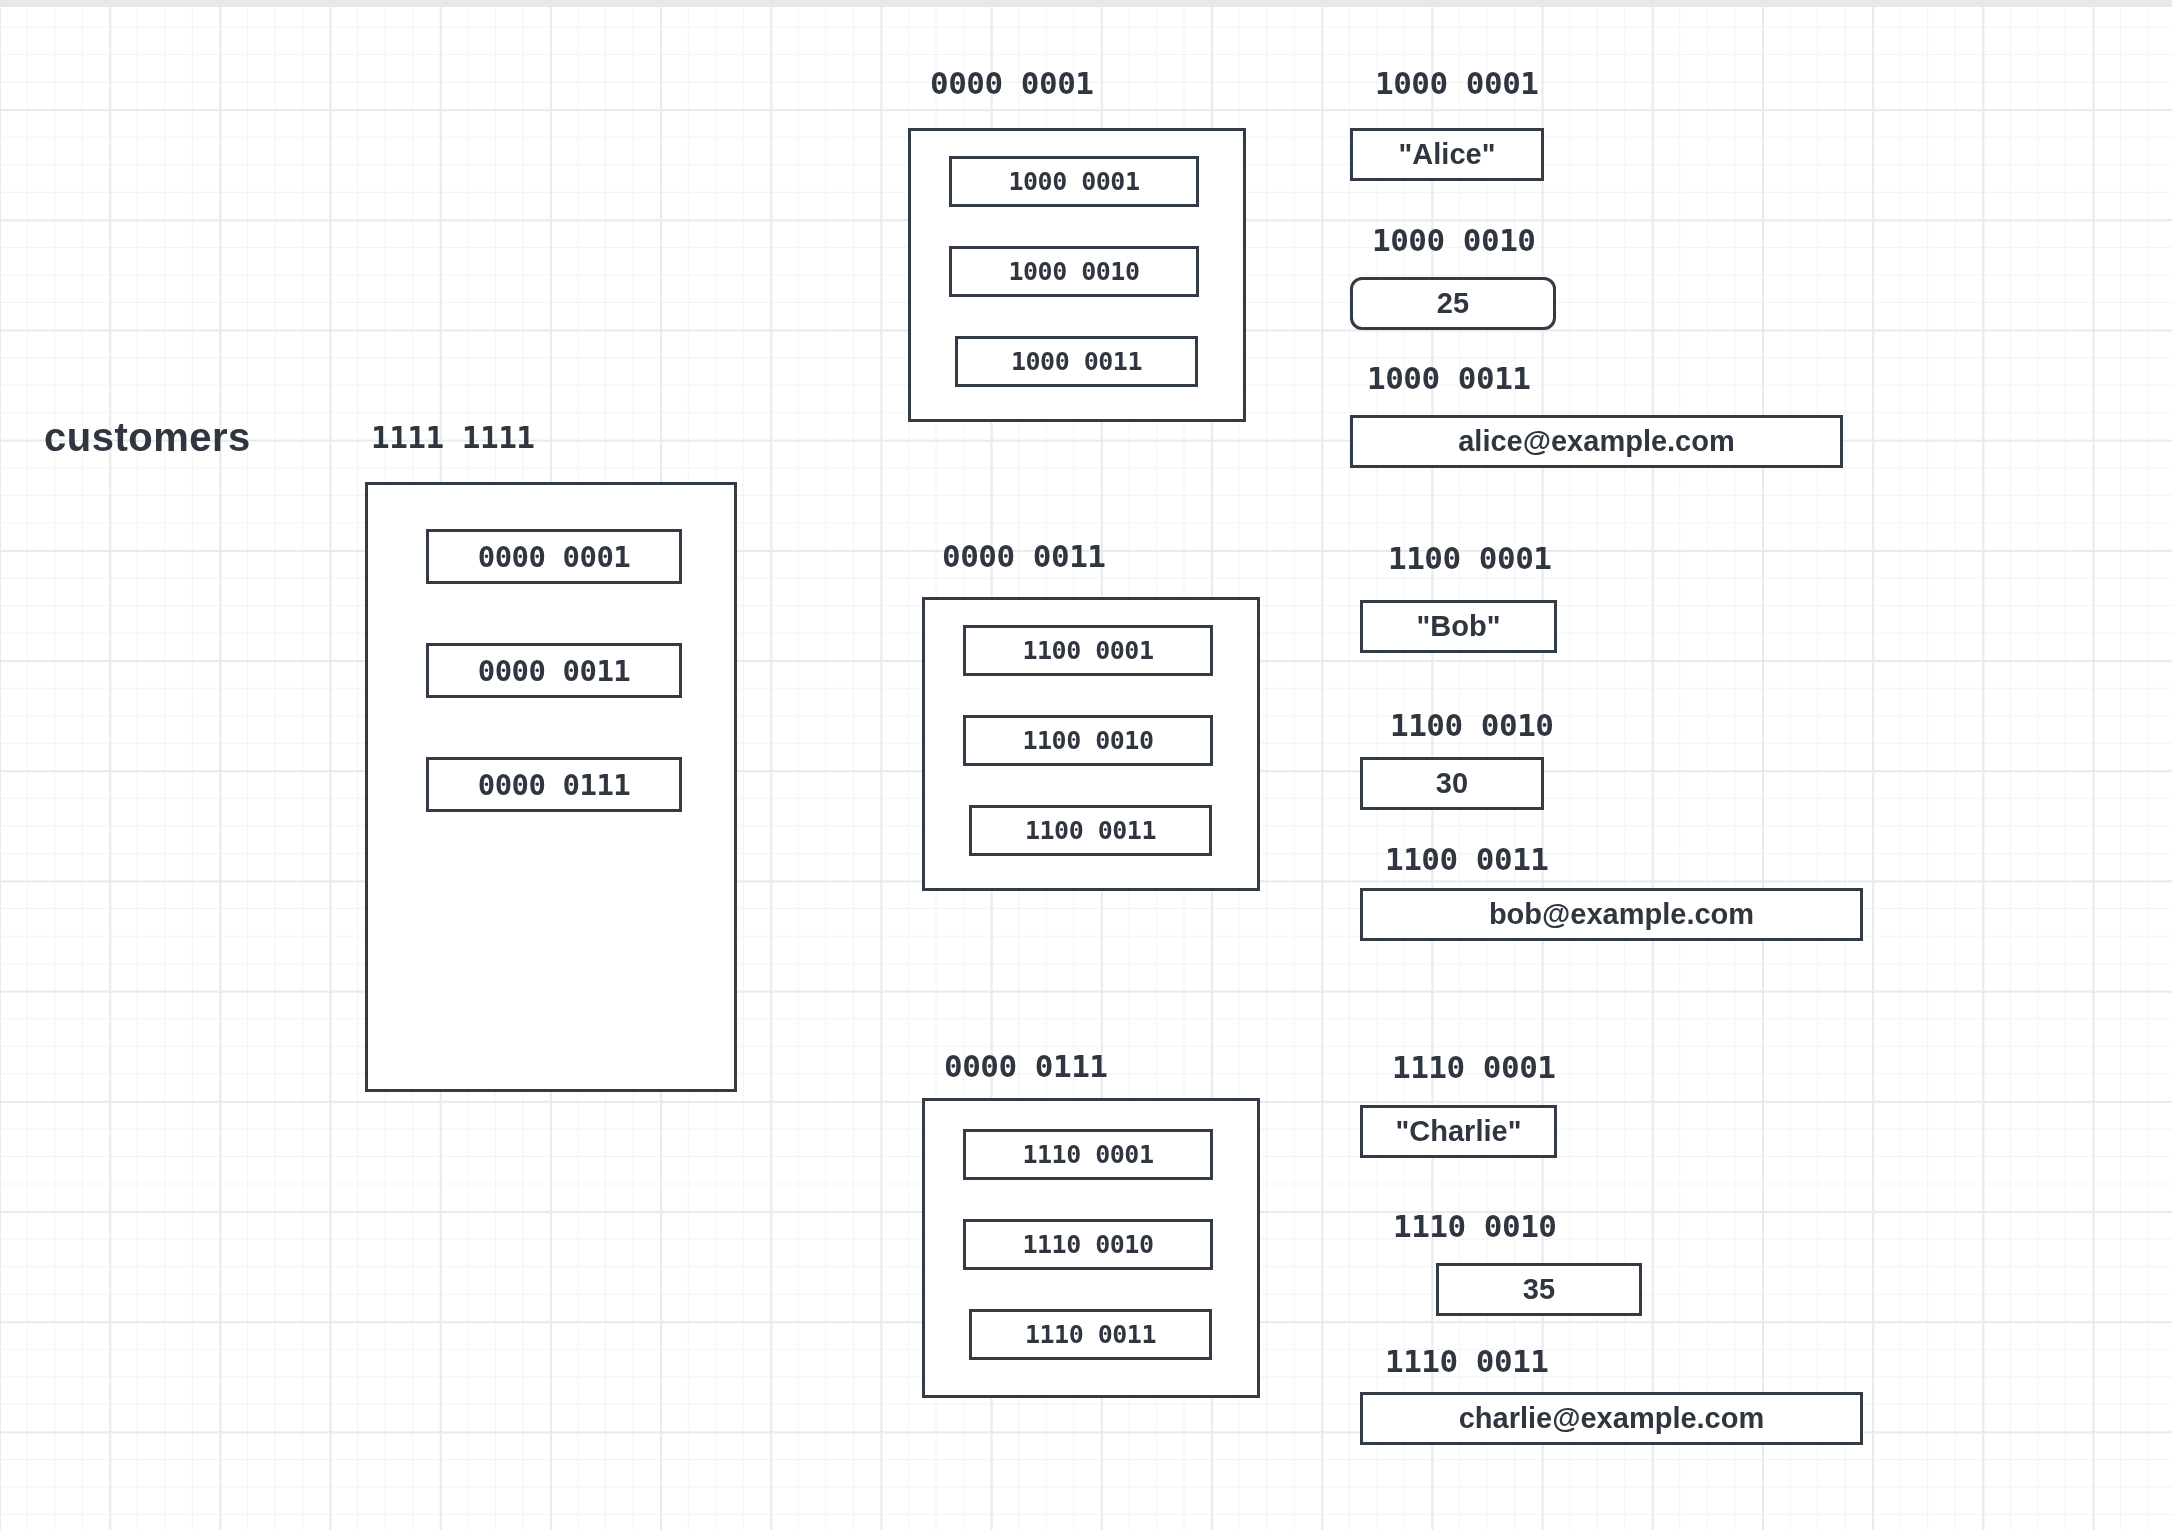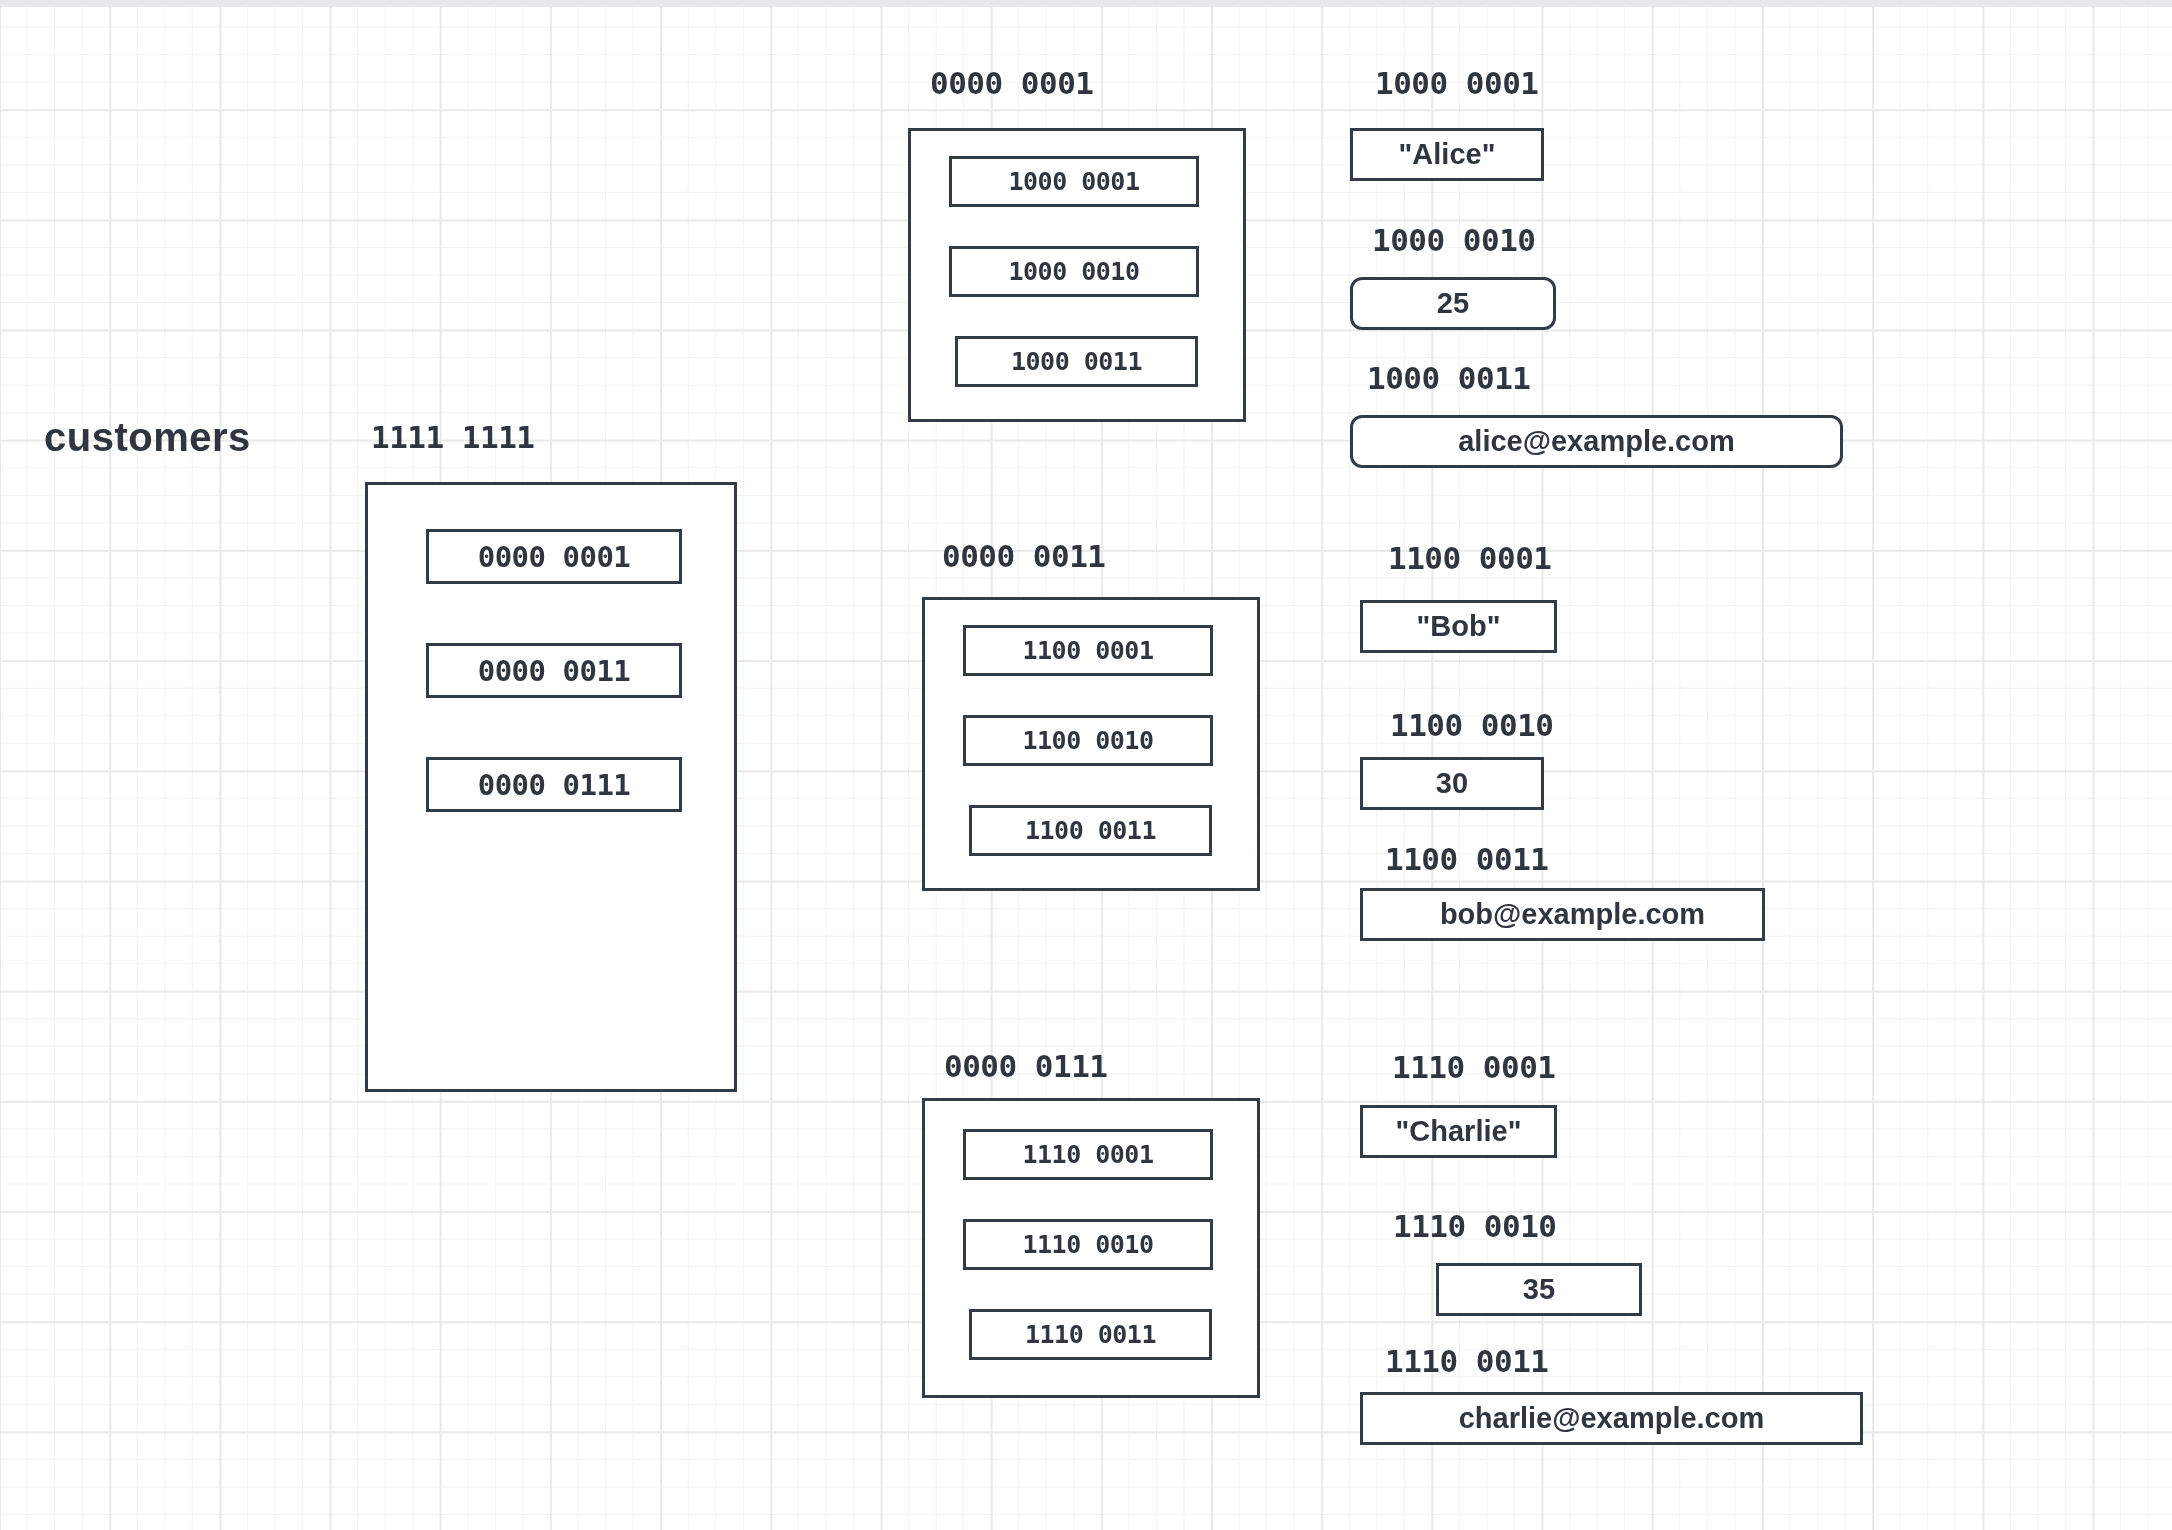--- a/index.html
+++ b/index.html
@@ -181,36 +181,36 @@
   <div class="field-box value-box" style="left: 1350px; top: 128px; width: 194px;">
     <span class="val">"Alice"</span>
   </div>
 
   <div class="addr-label value-label" style="left: 1372px; top: 222px;">1000 0010</div>
   <div class="field-box value-box" style="left: 1350px; top: 277px; width: 206px; border-radius: 12px;">
     <span class="val">25</span>
   </div>
 
   <div class="addr-label value-label" style="left: 1367px; top: 360px;">1000 0011</div>
-  <div class="field-box value-box" style="left: 1350px; top: 415px; width: 493px; border-radius: 12px;">
+  <div class="field-box value-box" style="left: 1350px; top: 415px; width: 493px;">
     <span class="val">alice@example.com</span>
   </div>
 
   <div class="addr-label value-label" style="left: 1388px; top: 540px;">1100 0001</div>
   <div class="field-box value-box" style="left: 1360px; top: 600px; width: 197px;">
     <span class="val">"Bob"</span>
   </div>
 
   <div class="addr-label value-label" style="left: 1390px; top: 707px;">1100 0010</div>
   <div class="field-box value-box" style="left: 1360px; top: 757px; width: 184px; align-items: center;">
     <span class="val">30</span>
   </div>
 
   <div class="addr-label value-label" style="left: 1385px; top: 841px;">1100 0011</div>
-  <div class="field-box value-box" style="left: 1360px; top: 888px; width: 405px; padding-left: 20px;">
+  <div class="field-box value-box" style="left: 1360px; top: 888px; width: 503px; padding-left: 20px;">
     <span class="val">bob@example.com</span>
   </div>
 
   <div class="addr-label value-label" style="left: 1392px; top: 1049px;">1110 0001</div>
   <div class="field-box value-box" style="left: 1360px; top: 1105px; width: 197px;">
     <span class="val">"Charlie"</span>
   </div>
 
   <div class="addr-label value-label" style="left: 1393px; top: 1208px;">1110 0010</div>
   <div class="field-box value-box" style="left: 1436px; top: 1263px; width: 206px;">

